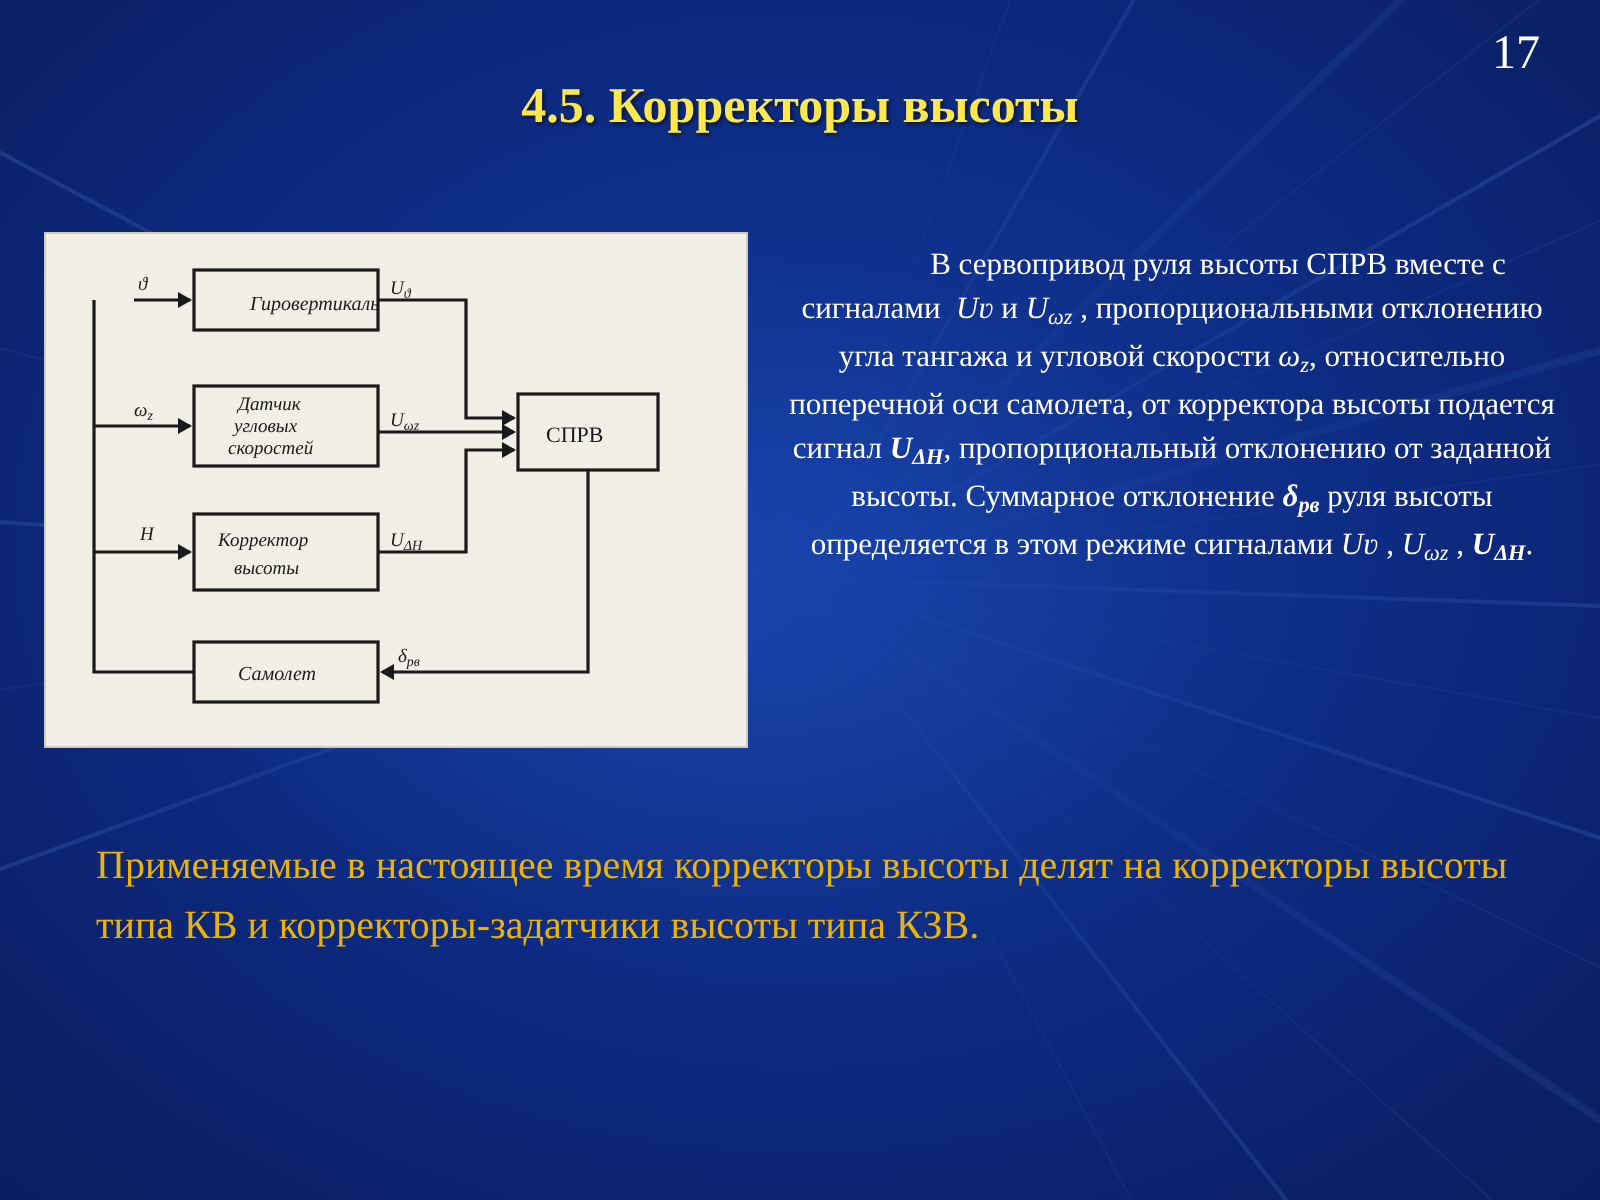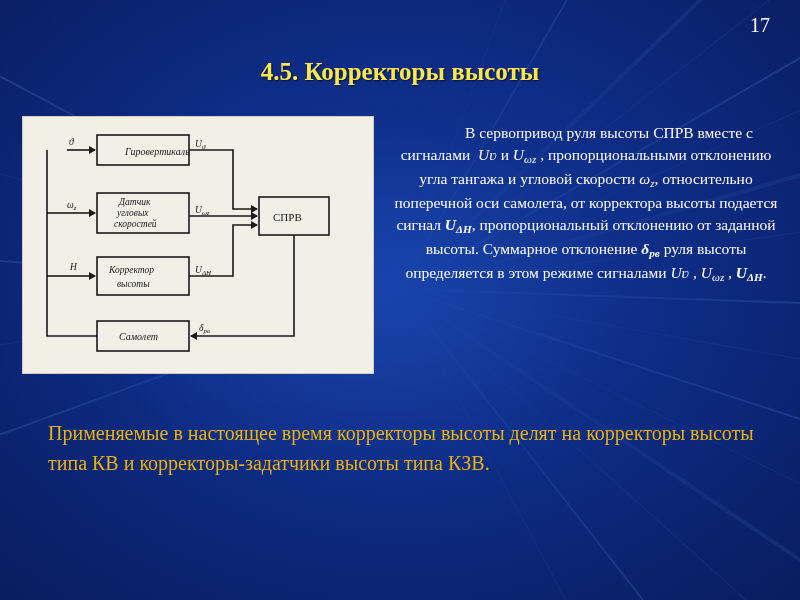--- a/index.html
+++ b/index.html
@@ -35,35 +35,34 @@
     left: 10%; top: 20%;
     width: 70%; height: 60%;
     background: radial-gradient(ellipse at center, rgba(40,90,200,0.35) 0%, rgba(20,50,140,0.0) 70%);
   }
 
   
   #slide-number {
     position: absolute;
     top: 14px; right: 30px;
     color: #ffffff;
-    font-size: 20px;
+    font-size: 24px;
     font-family: "Liberation Serif", serif;
   }
 
   
   #slide-title {
     position: absolute;
     top: 40px; left: 0; right: 0;
     text-align: center;
     color: #ffe84d;
     font-size: 25px;
     font-weight: bold;
     font-family: "Liberation Serif", serif;
     text-shadow: 1px 1px 2px rgba(0,0,0,0.6);
-    margin-top: 18px;
   }
 
   
   #figure {
     position: absolute;
     left: 22px; top: 116px;
     width: 352px; height: 258px;
     background: #f2efe6;
     border: 1px solid #cfcabb;
   }

